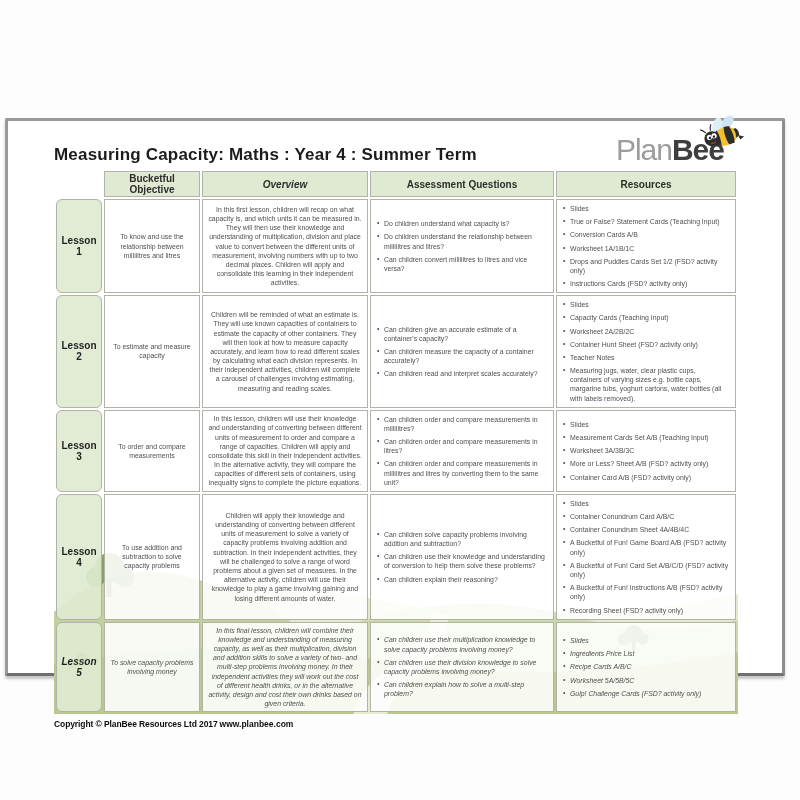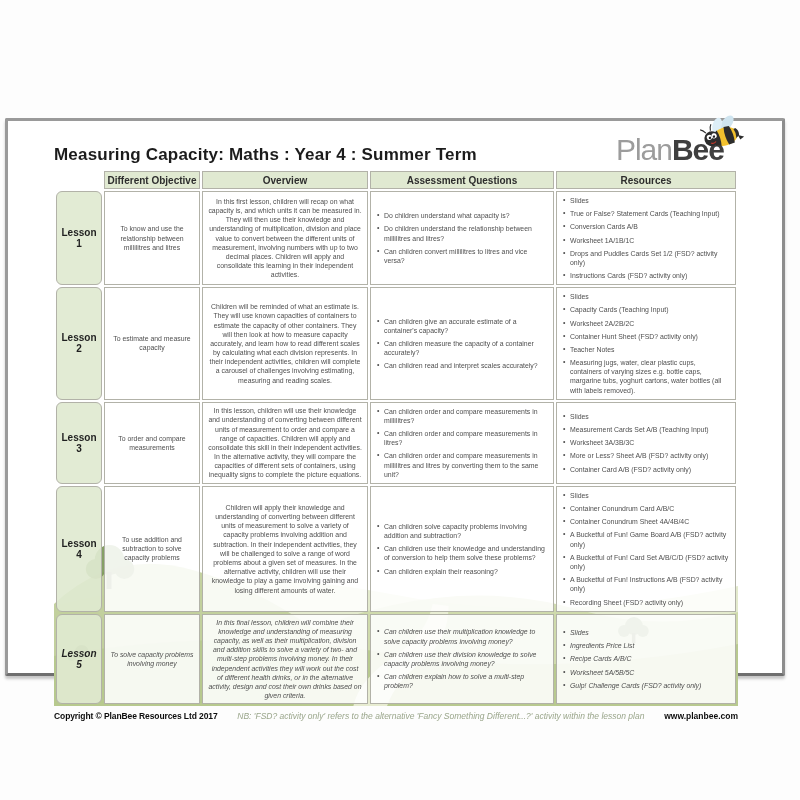--- a/index.html
+++ b/index.html
@@ -100,22 +100,22 @@
         <colgroup>
           <col style="width:46px">
             <col style="width:96px">
             <col style="width:166px">
             <col style="width:184px">
             <col>
         </colgroup>
         <thead>
           <tr>
             <td class="corner"></td>
-            <th style="background: rgba(222, 232, 206, 0.94);">Different Objective</th>
-            <th style="background: rgba(222, 232, 206, 0.94);">Overview</th>
+            <th style="background: rgba(222, 232, 206, 0.94);">Bucketful Objective</th>
+            <th style="background: rgba(222, 232, 206, 0.94); font-style: italic;">Overview</th>
             <th style="background: rgba(222, 232, 206, 0.94);">Assessment Questions</th>
             <th style="background: rgba(222, 232, 206, 0.94);">Resources</th>
           </tr>
         </thead>
         <tbody>
             <tr>
               <td class="lesson-cell">Lesson 1</td>
               <td class="body-cell center">To know and use the relationship between millilitres and litres</td>
               <td class="body-cell center">In this first lesson, children will recap on what capacity is, and which units it can be measured in. They will then use their knowledge and understanding of multiplication, division and place value to convert between the different units of measurement, involving numbers with up to two decimal places. Children will apply and consolidate this learning in their independent activities.</td>
               <td class="body-cell list-cell">
@@ -222,18 +222,17 @@
                   <li>Gulp! Challenge Cards (FSD? activity only)</li>
                 </ul>
               </td>
             </tr>
           </tbody>
       </table>
     </div>
 
     <div class="page-footer">
       <span class="footer-copyright">Copyright © PlanBee Resources Ltd 2017</span>
-      <span class="footer-note">NB: 'FSD? activity only' refers to the alternative 'Fancy Something Different...?' activity within the lesson plan</span>
       <span class="footer-site">www.planbee.com</span>
     </div>
 
   </div>
 </div>
 
 </body></html>

